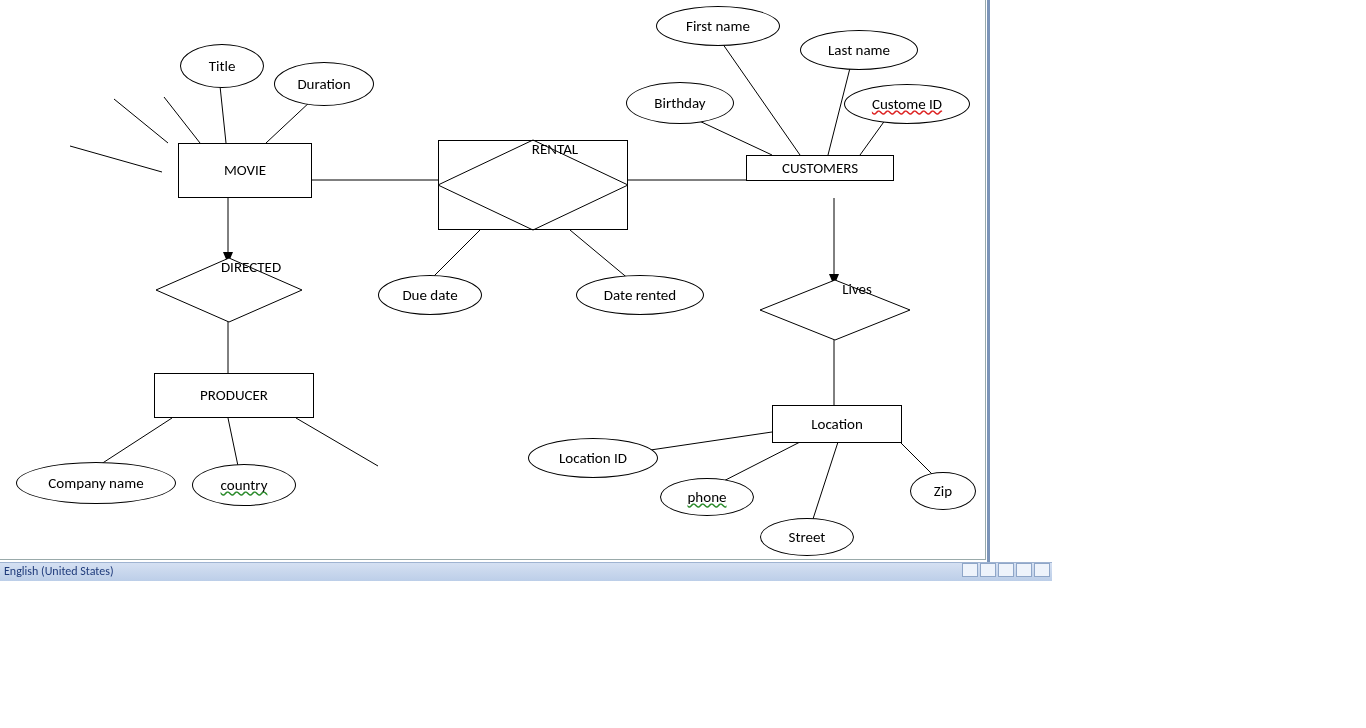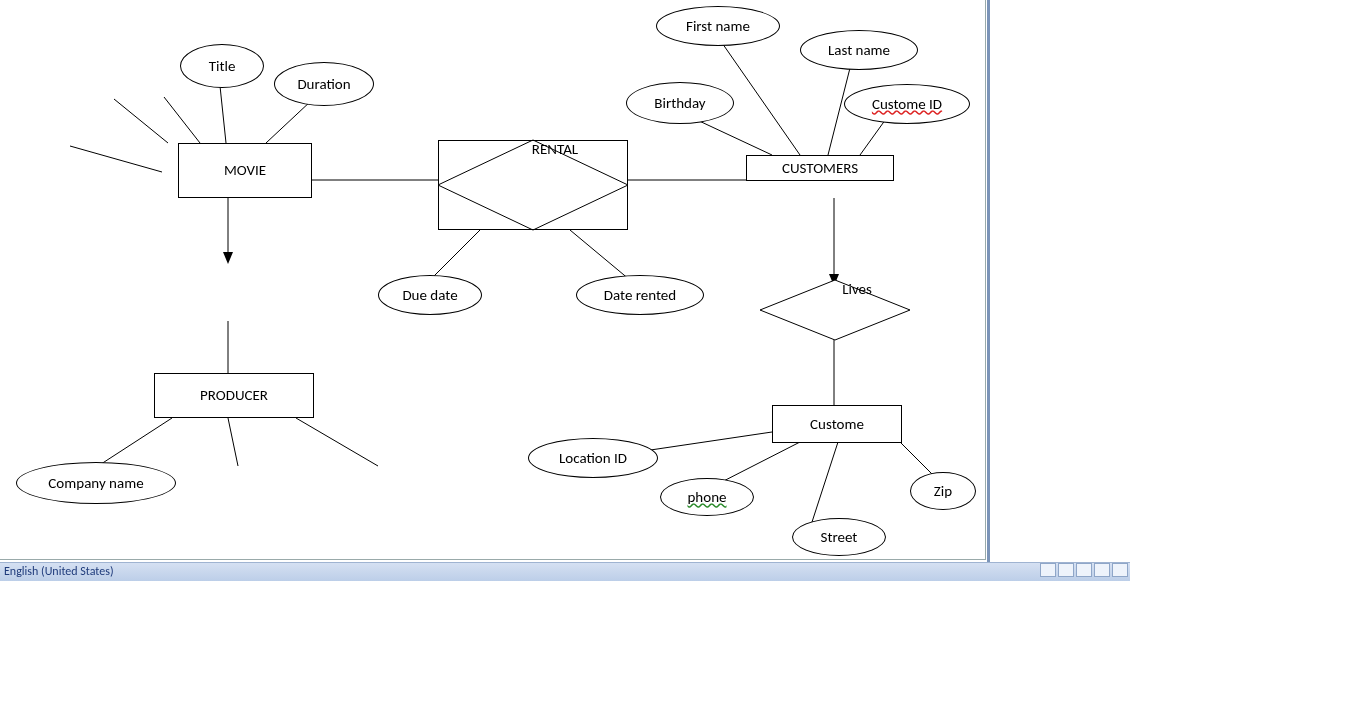--- a/index.html
+++ b/index.html
@@ -36,26 +36,27 @@
     left: 0; top:0;
     width: 986px; height: 560px;
     border-right: 1px solid #9aa;
     border-bottom: 1px solid #9aa;
     box-sizing: border-box;
   }
   .statusbar {
     position: absolute;
     left: 0;
     top: 562px;
-    width: 1130px;
+    width: 1004px;
     height: 18px;
     background: linear-gradient(#d5e0f2, #bccee8);
     border-top: 1px solid #9fb3d1;
     font-size: 12px;
     color: #1f3b7b;
+    padding-left: 48px;
   }
   .statusbar .lang {
     position: absolute;
     left: 4px; top: 1px;
   }
   .statusbar .views {
     position: absolute;
     right: 2px; top: 0;
     display: flex;
     gap: 2px;
@@ -212,49 +213,60 @@
     <div class="shape ellipse" style="left:656px; top:6px; width:124px; height:40px;">
       <span>First name</span>
     </div>
     <div class="shape ellipse" style="left:800px; top:30px; width:118px; height:40px;align-items:center;">
       <span>Last name</span>
     </div>
     <div class="shape ellipse" style="left:844px; top:84px; width:126px; height:40px;">
       <span><span class="spellred">Custome ID</span></span>
     </div>
 
+    <div class="diamond-wrap" style="left:156px; top:258px; width:146px; height:64px;">
+      <svg viewBox="0 0 146 64" preserveAspectRatio="none">
+        <polygon points="73,0 146,32 73,64 0,32" fill="#fff" stroke="#000" stroke-width="1"></polygon>
+      </svg>
+      <div class="diamond-label">
+        <span>DIRECTED</span>
+      </div>
+    </div>
 
     <div class="shape ellipse" style="left:16px; top:462px; width:160px; height:42px;">
       <span>Company name</span>
     </div>
 
     <div class="shape rect" style="left:154px; top:373px; width:160px; height:45px;">
       <span>PRODUCER</span>
+    </div>
+    <div class="shape ellipse" style="left:192px; top:464px; width:104px; height:42px;">
+      <span class="spellgreen">country</span>
     </div>
 
     <div class="diamond-wrap" style="left:760px; top:280px; width:150px; height:60px;">
       <svg viewBox="0 0 150 60" preserveAspectRatio="none">
         <polygon points="75,0 150,30 75,60 0,30" fill="#fff" stroke="#000" stroke-width="1"></polygon>
       </svg>
       <div class="diamond-label">
         <span>Lives</span>
       </div>
     </div>
 
     <div class="shape rect" style="left:772px; top:405px; width:130px; height:38px;">
-      <span>Custome</span>
+      <span>Location</span>
     </div>
 
     <div class="shape ellipse" style="left:528px; top:438px; width:130px; height:40px;">
       <span>Location ID</span>
     </div>
     <div class="shape ellipse" style="left:660px; top:478px; width:94px; height:38px;">
       <span class="spellgreen">phone</span>
     </div>
-    <div class="shape ellipse" style="left:792px; top:518px; width:94px; height:38px;">
+    <div class="shape ellipse" style="left:760px; top:518px; width:94px; height:38px;">
       <span>Street</span>
     </div>
     <div class="shape ellipse" style="left:910px; top:472px; width:66px; height:38px;">
       <span>Zip</span>
     </div>
 
     <div class="inner-border"></div>
   </div>
 
   <div class="right-edge"></div>

